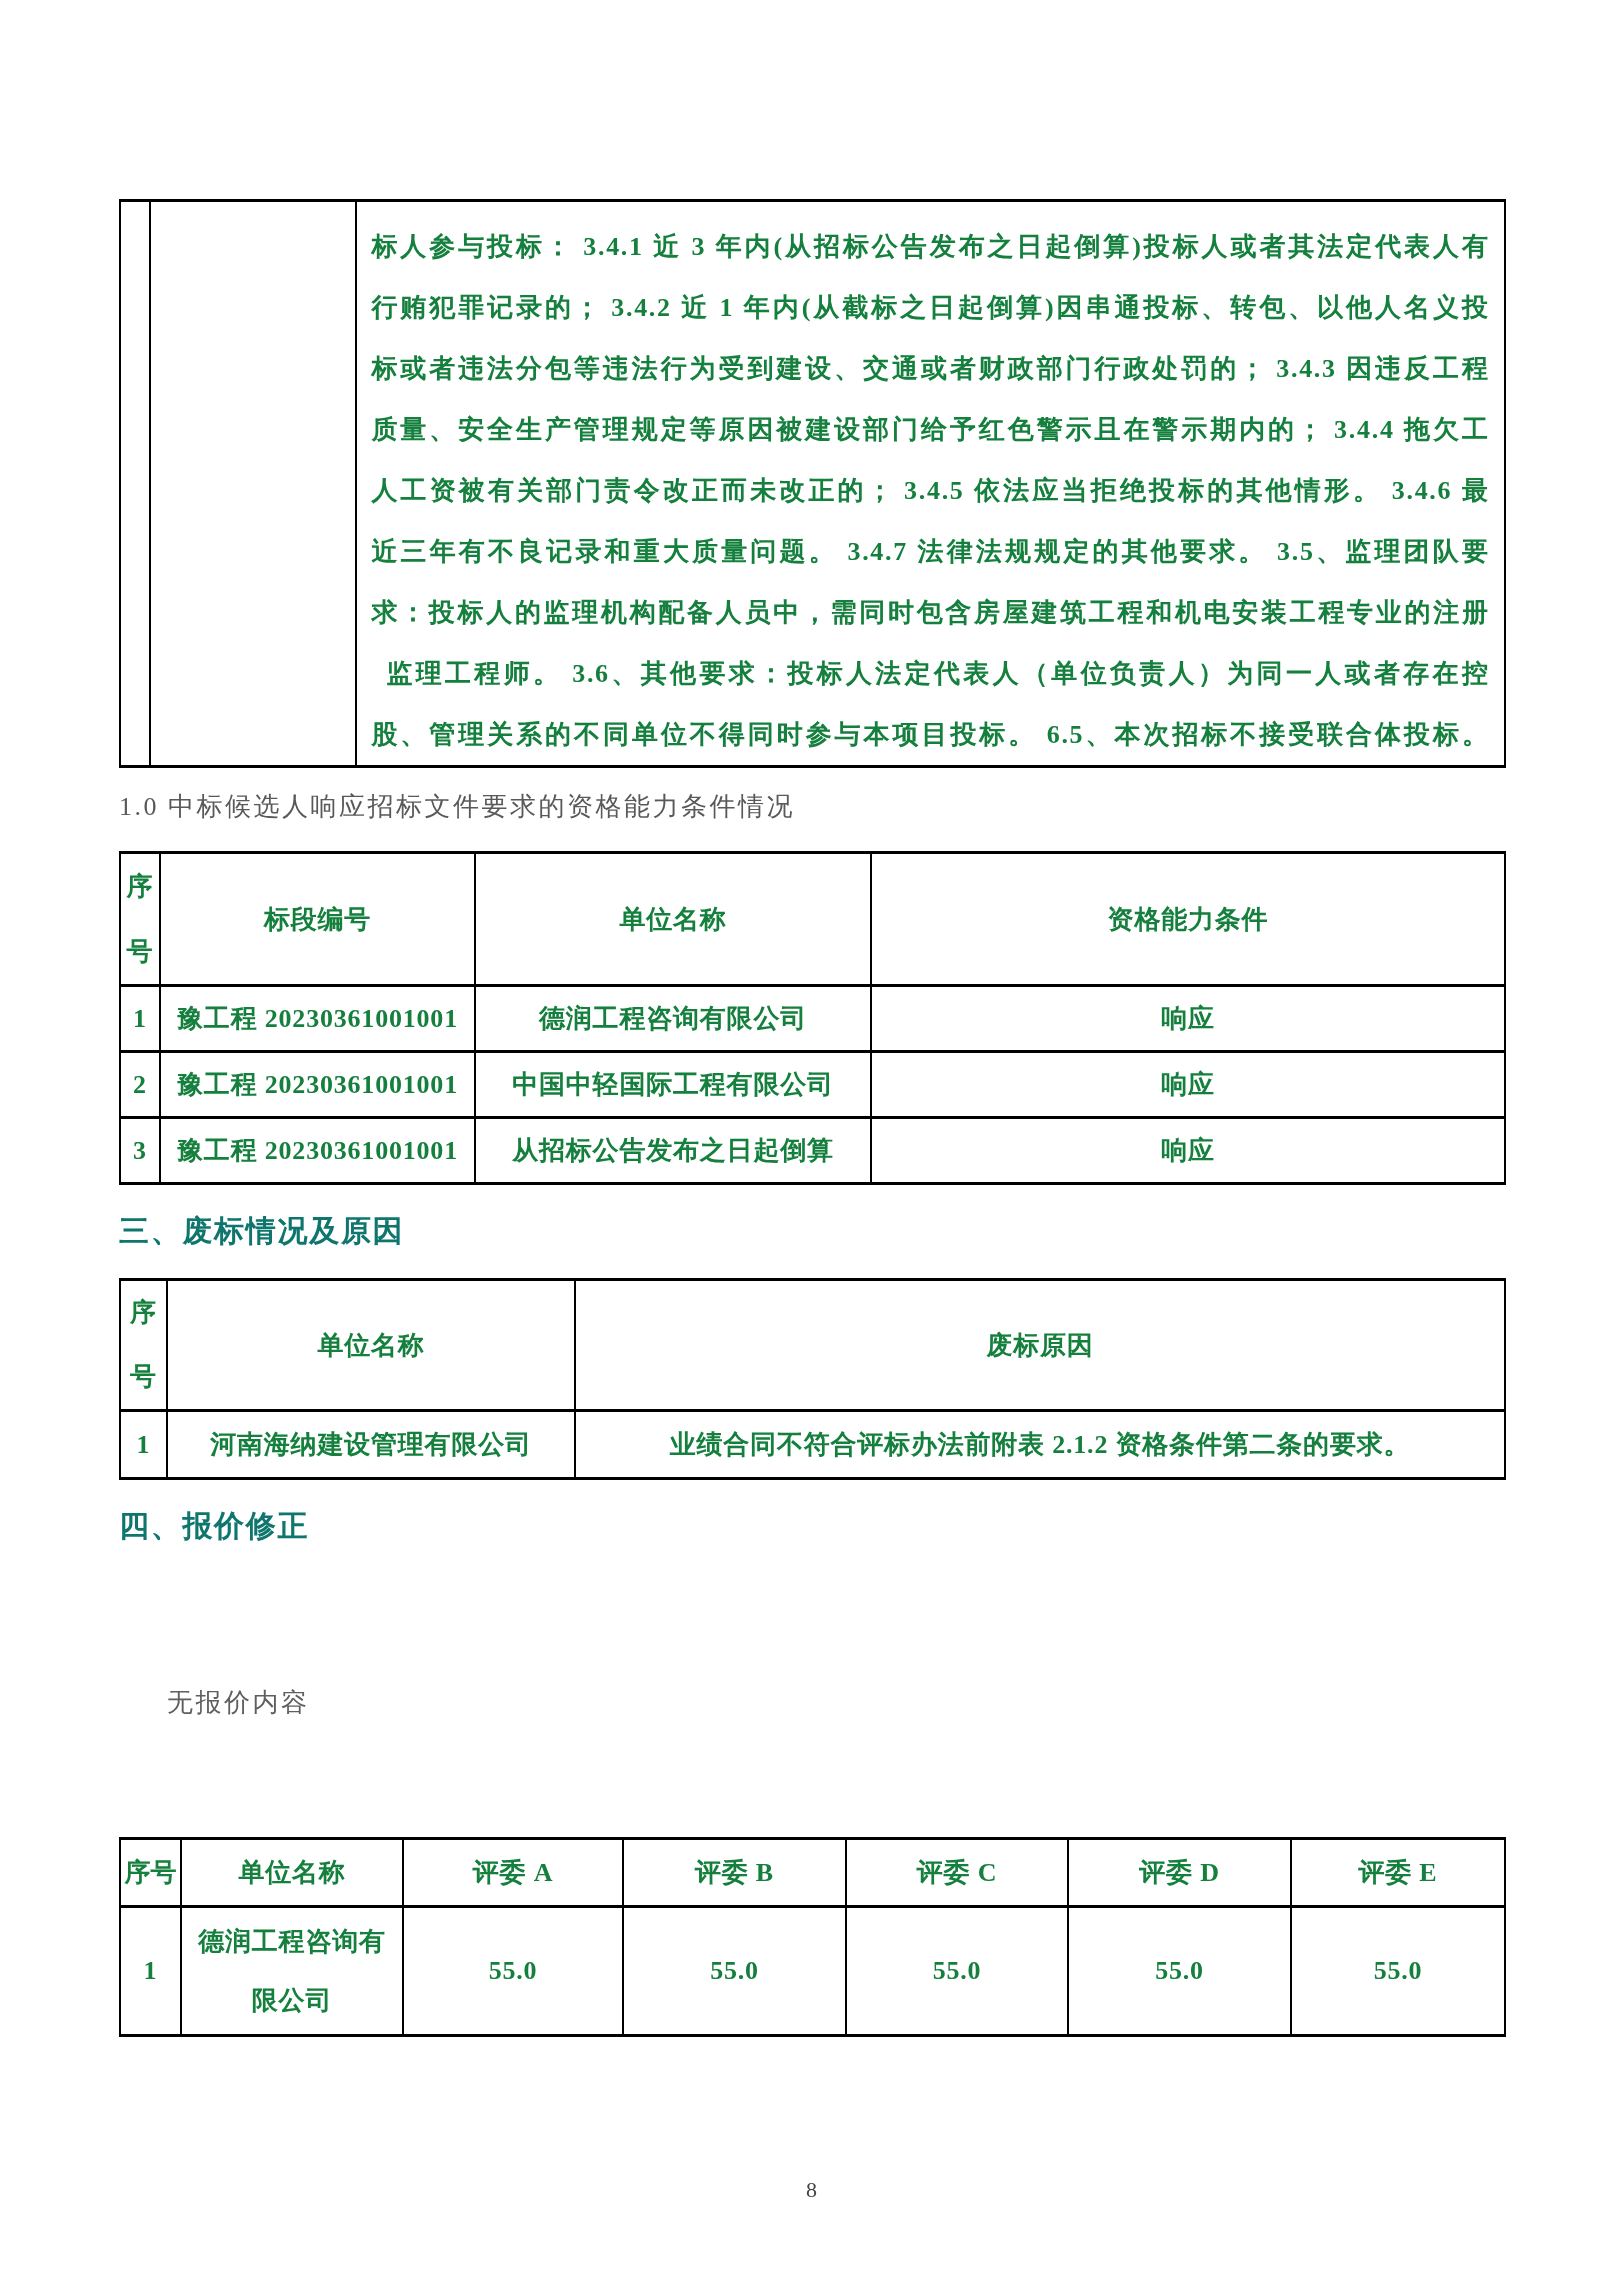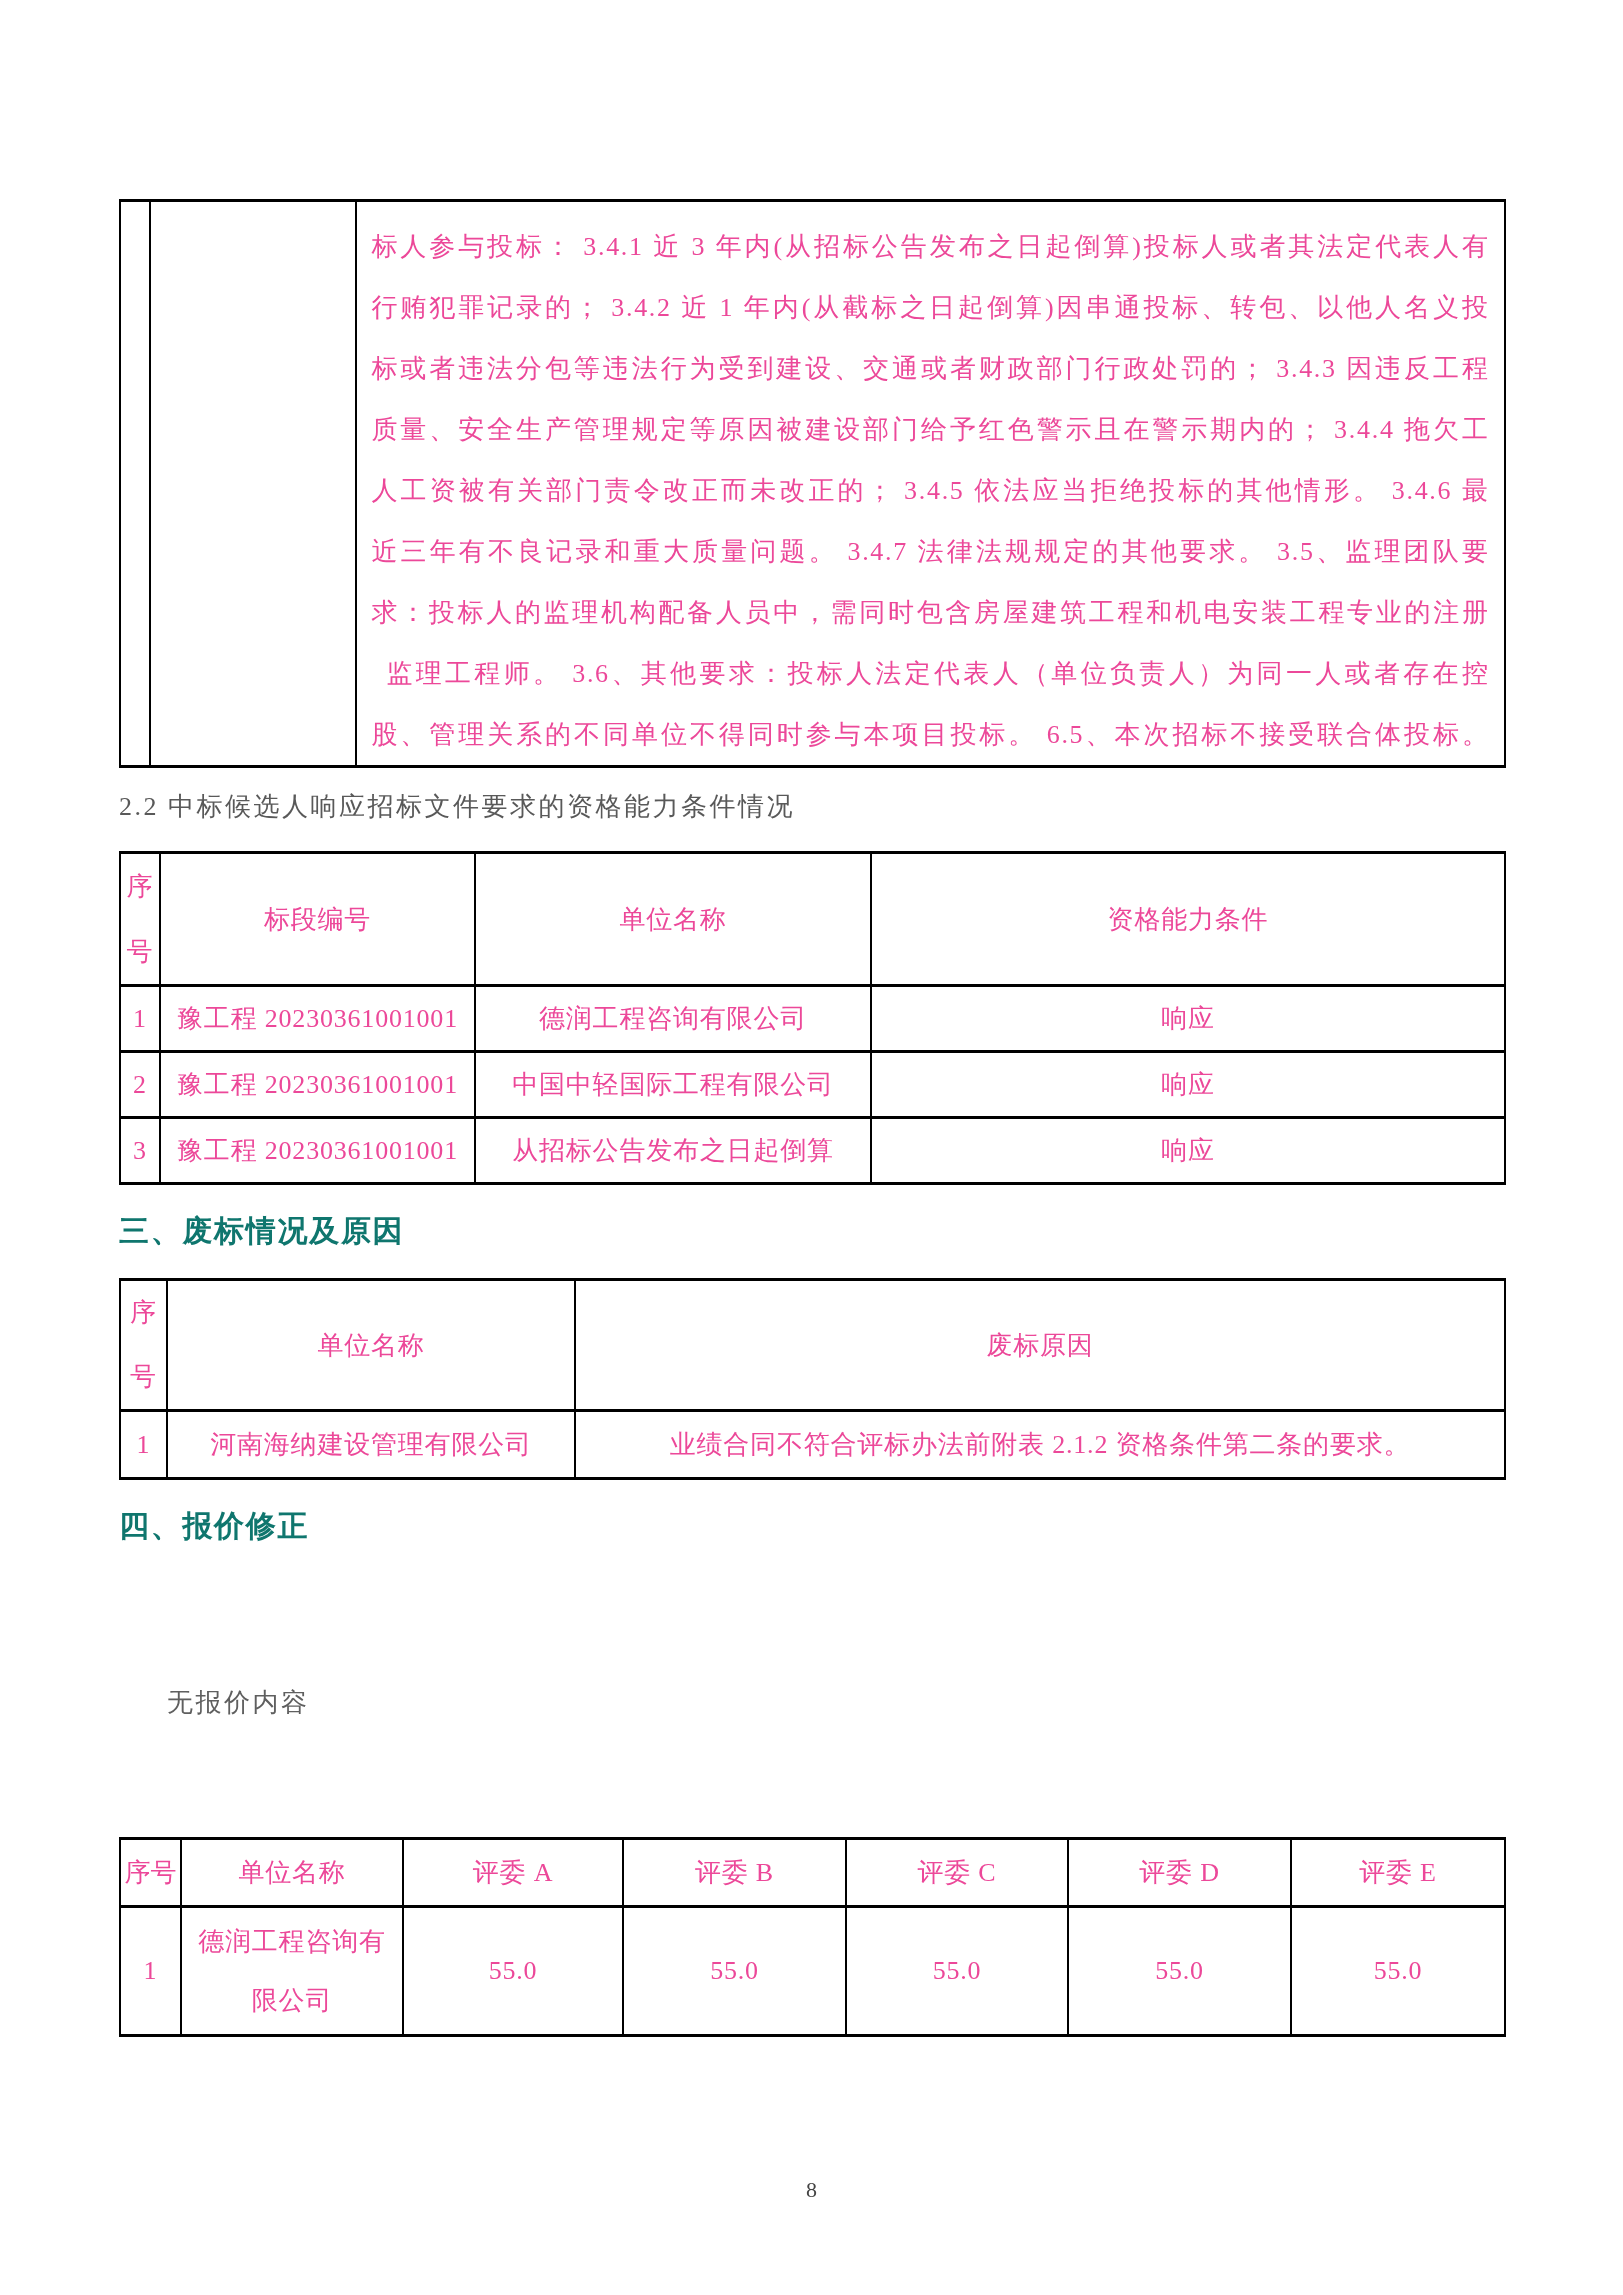--- a/index.html
+++ b/index.html
@@ -23,24 +23,24 @@
     border-collapse: collapse;
     table-layout: fixed;
     width: 100%;
     height: 100%;
   }
   table.doc-table td, table.doc-table th {
     border: 2.5px solid #000000;
     border-top-width: 3.4px;
     border-bottom-width: 3.4px;
     padding: 0;
-    font-weight: normal;
+    font-weight: bold;
     font-size: 26px;
     letter-spacing: 0.8px;
-    color: #ec4899;
+    color: #15803d;
     text-align: center;
     vertical-align: middle;
     overflow: hidden;
   }
 
   
   .cont-text-cell {
     vertical-align: top !important;
     text-align: left !important;
     padding: 13.5px 14.4px 0 14.4px !important;
@@ -114,21 +114,21 @@
           <div class="cont-line">近三年有不良记录和重大质量问题。 3.4.7 法律法规规定的其他要求。 3.5、监理团队要</div>
           <div class="cont-line">求：投标人的监理机构配备人员中，需同时包含房屋建筑工程和机电安装工程专业的注册</div>
           <div class="cont-line indent">监理工程师。 3.6、其他要求：投标人法定代表人（单位负责人）为同一人或者存在控</div>
           <div class="cont-line">股、管理关系的不同单位不得同时参与本项目投标。 6.5、本次招标不接受联合体投标。</div>
         </td>
       </tr>
     </tbody>
       </table>
   </div>
 
-  <div class="abs h-sub" style="left:119px; top:789px;">2.2 中标候选人响应招标文件要求的资格能力条件情况</div>
+  <div class="abs h-sub" style="left:119px; top:789px;">1.0 中标候选人响应招标文件要求的资格能力条件情况</div>
 
   <div class="abs" style="left:119px; top:851px; width:1387px; height:332px;">
     <table class="doc-table">
       <colgroup>
         <col style="width:40px">
         <col style="width:315px">
         <col style="width:396px">
         <col>
       </colgroup>
       <tbody>

